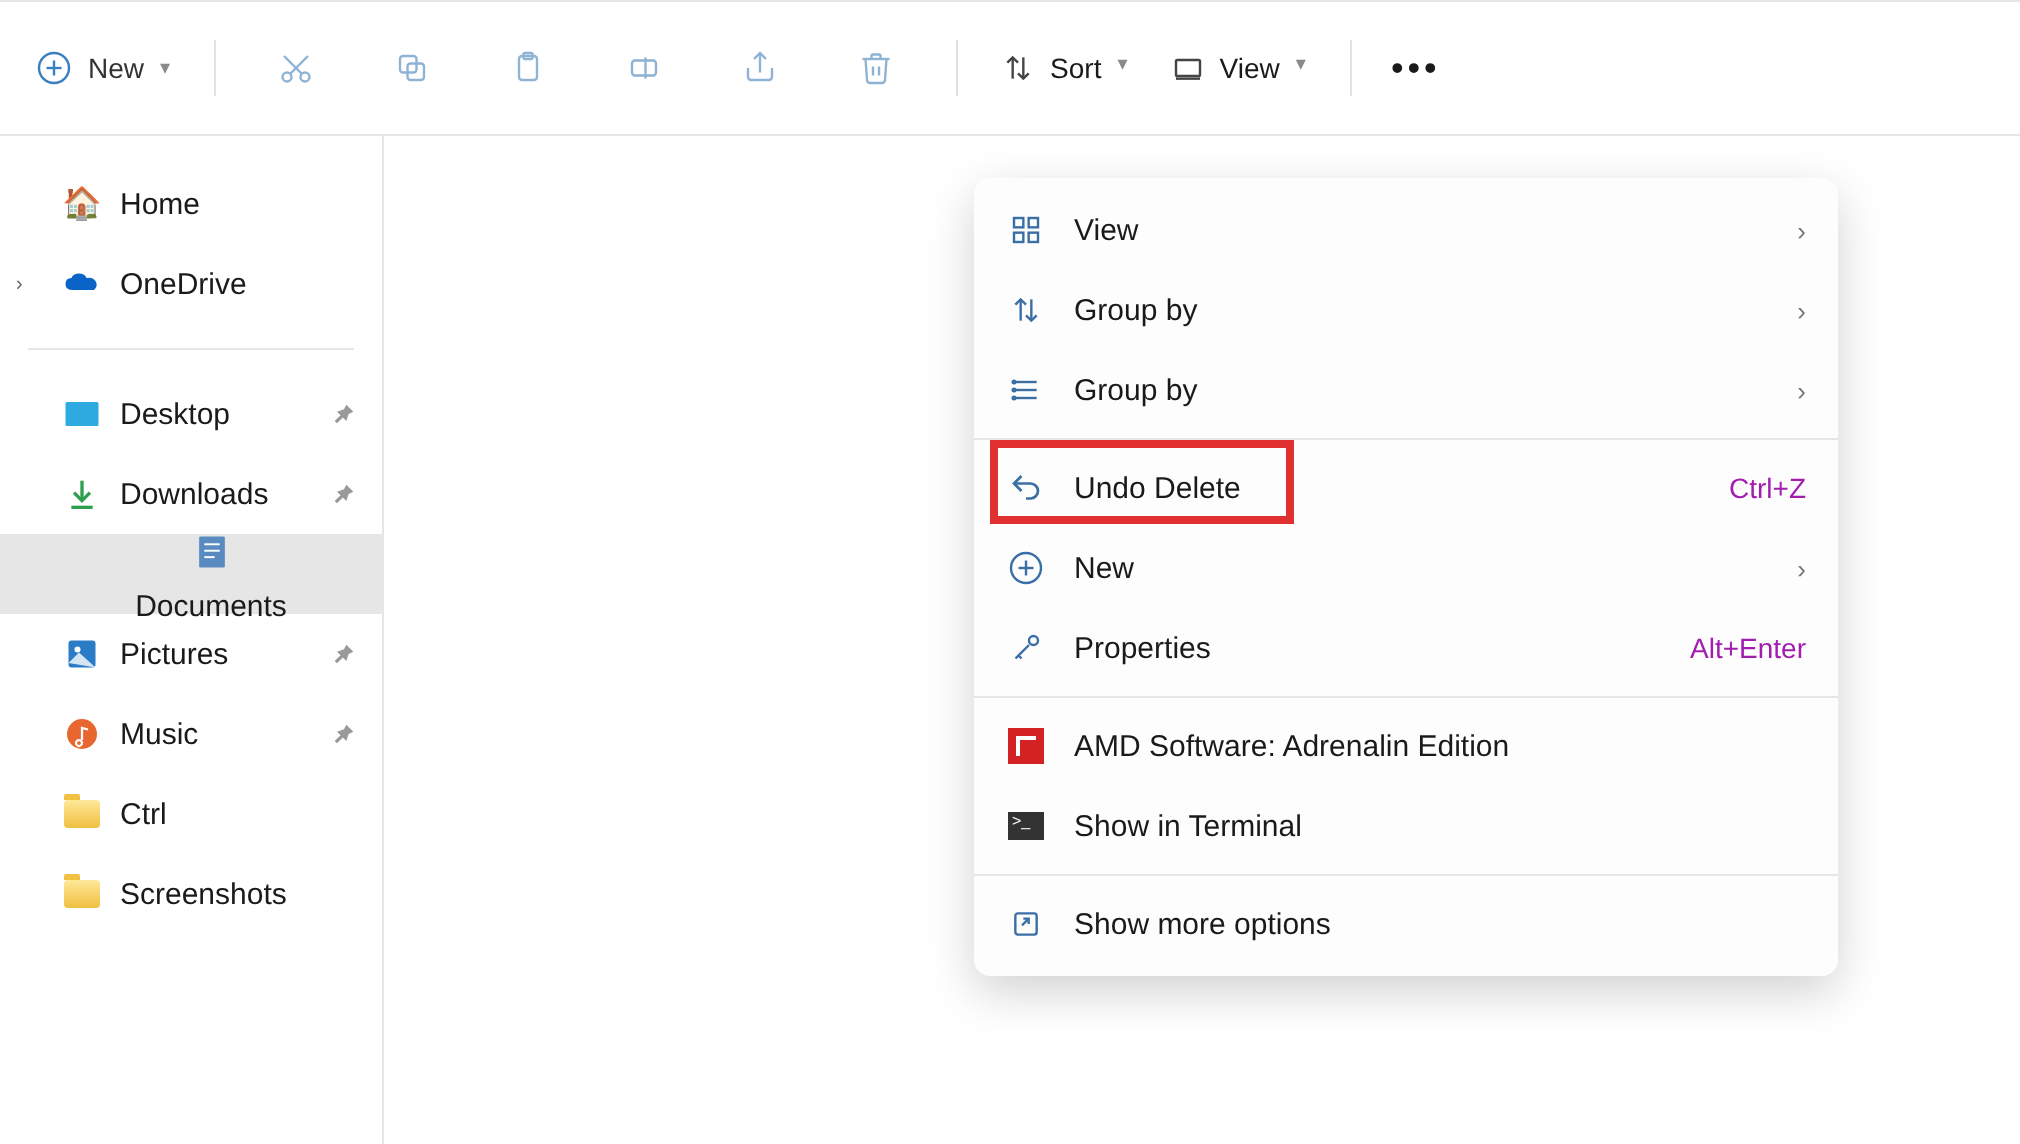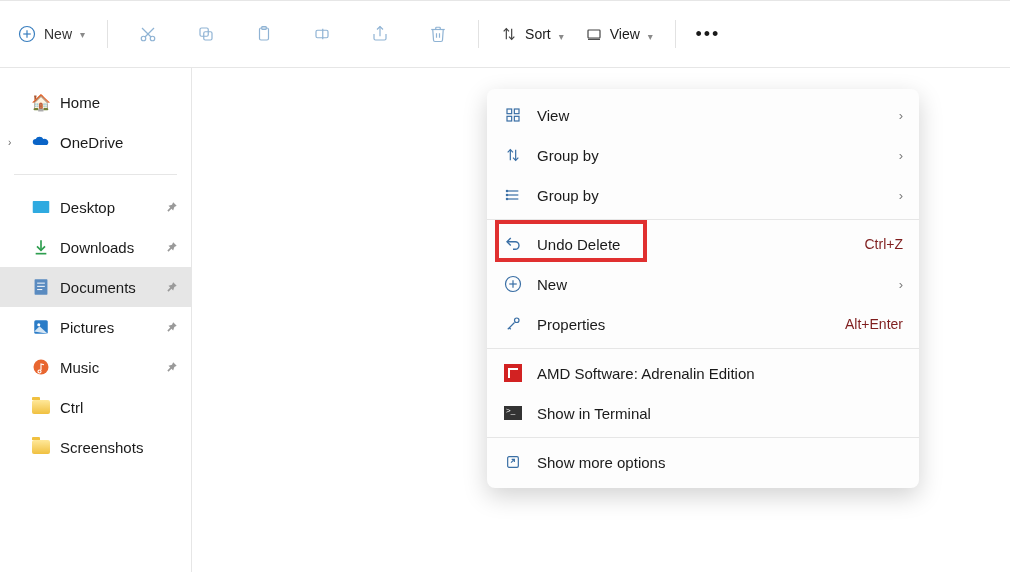--- a/index.html
+++ b/index.html
@@ -52,21 +52,21 @@
     display: flex;
     align-items: center;
     justify-content: center;
     color: #8fb3d4;
     border-radius: 4px;
     cursor: pointer;
     margin: 0 8px;
   }
   .sort-btn, .view-btn {
     display: flex;
-    align-items: flex-end;
+    align-items: flex-start;
     gap: 8px;
     padding: 6px 10px;
     cursor: pointer;
   }
   .sort-btn svg, .view-btn svg { color: #444; }
   .more-btn {
     display: flex;
     align-items: center;
     justify-content: center;
     width: 40px; height: 40px;
@@ -101,20 +101,21 @@
     font-size: 10px;
     color: #666;
   }
   .nav-item .pin {
     margin-left: auto;
     color: #9a9a9a;
     width: 14px; height: 14px;
   }
   .nav-item.selected {
     background: #e6e6e6;
+    flex-direction: column;
   }
   .icon-box {
     width: 18px; height: 18px;
     display: flex;
     align-items: center;
     justify-content: center;
     flex-shrink: 0;
   }
   .nav-sep {
     height: 1px;
@@ -152,21 +153,21 @@
   .cm-icon {
     width: 20px; height: 20px;
     display: flex;
     align-items: center;
     justify-content: center;
     color: #3a6fa5;
     flex-shrink: 0;
   }
   .cm-label { flex: 1; }
   .cm-shortcut {
-    color: #7f1d1d;
+    color: #a21caf;
     font-size: 14px;
   }
   .cm-chevron {
     color: #7a7a7a;
     font-size: 13px;
   }
   .cm-sep {
     height: 1px;
     background: #e6e6e6;
     margin: 4px 0;

